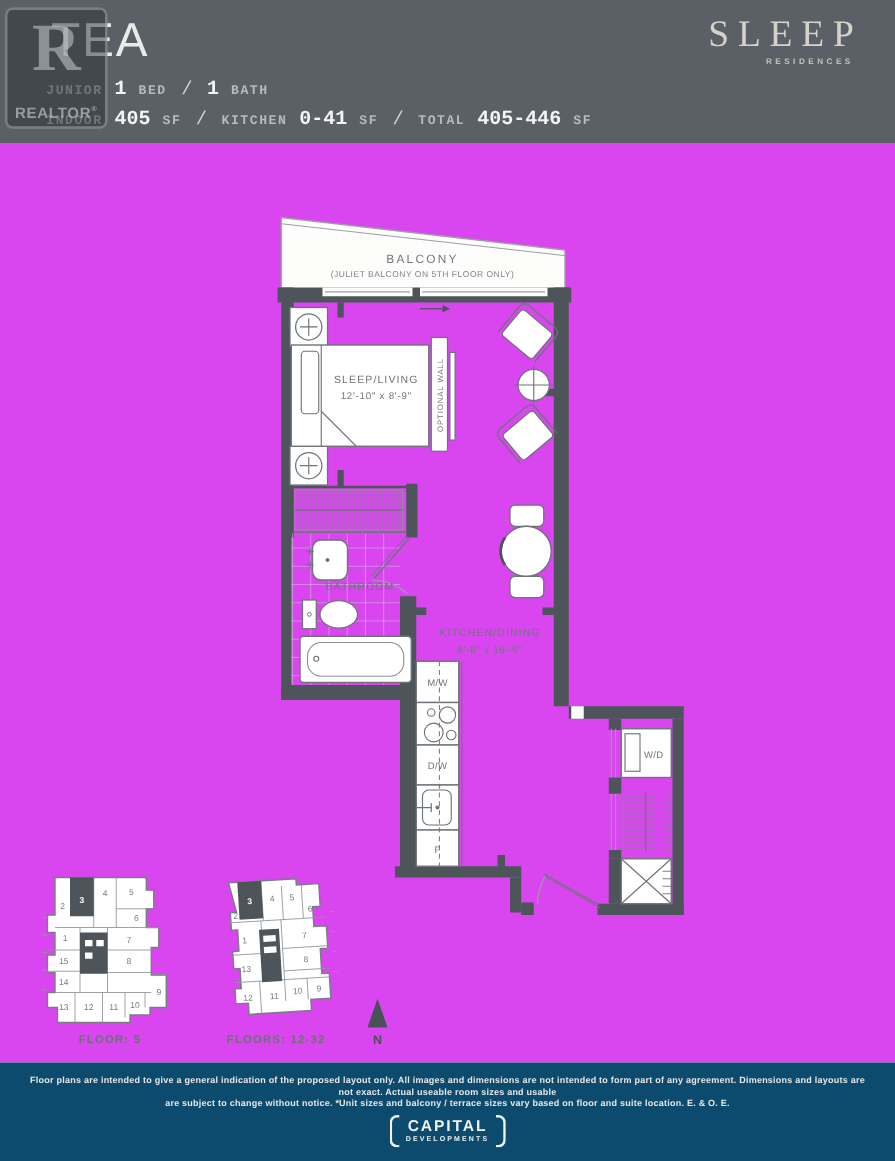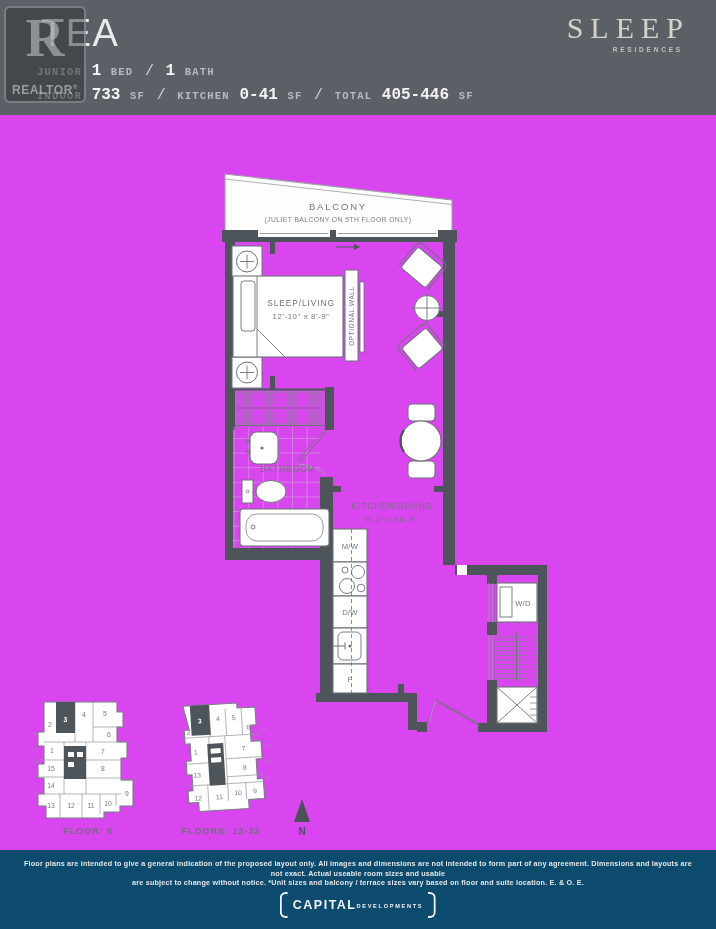--- a/index.html
+++ b/index.html
@@ -41,21 +41,21 @@
   .t-n{font-size:10px;fill:#4a5157;font-weight:700;}
   
   .ftr{position:absolute;top:850px;left:0;width:716px;height:79px;background:#0c4a6e;}
   .disclaimer{padding:9px 18px 0;text-align:center;font-size:7.2px;line-height:9.6px;
     color:#e6e7e7;font-weight:600;letter-spacing:0.2px;}
   .cap-logo{position:absolute;left:50%;transform:translateX(-50%);top:42px;
     display:flex;align-items:center;gap:5px;}
   .bracket{display:block;width:8px;height:26px;border:2.2px solid #f2f3f3;box-sizing:border-box;}
   .bracket-left{border-right:none;border-radius:6px 0 0 6px;}
   .bracket-right{border-left:none;border-radius:0 6px 6px 0;}
-  .cap-text{display:flex;align-items:center;}
+  .cap-text{display:flex;flex-direction:column;align-items:center;}
   .cap-top{font-size:12.5px;font-weight:700;letter-spacing:1.5px;color:#f2f3f3;line-height:1;}
   .cap-bottom{font-size:5.6px;font-weight:700;letter-spacing:1.7px;color:#f2f3f3;margin-top:2px;}
 </style>
 </head>
 <body>
 
 <div class="page">
 
   <div class="hdr">
     <div class="watermark">
@@ -67,21 +67,21 @@
       <div class="spec-line">
         <span class="lab">JUNIOR</span>
         <span class="val">1</span>
         <span class="lab">BED</span>
         <span class="sep">/</span>
         <span class="val">1</span>
         <span class="lab">BATH</span>
       </div>
       <div class="spec-line">
         <span class="lab">INDOOR</span>
-        <span class="val">733</span>
+        <span class="val">405</span>
         <span class="lab">SF</span>
         <span class="sep">/</span>
         <span class="lab">KITCHEN</span>
         <span class="val">0-41</span>
         <span class="lab">SF</span>
         <span class="sep">/</span>
         <span class="lab">TOTAL</span>
         <span class="val">405-446</span>
         <span class="lab">SF</span>
       </div>

